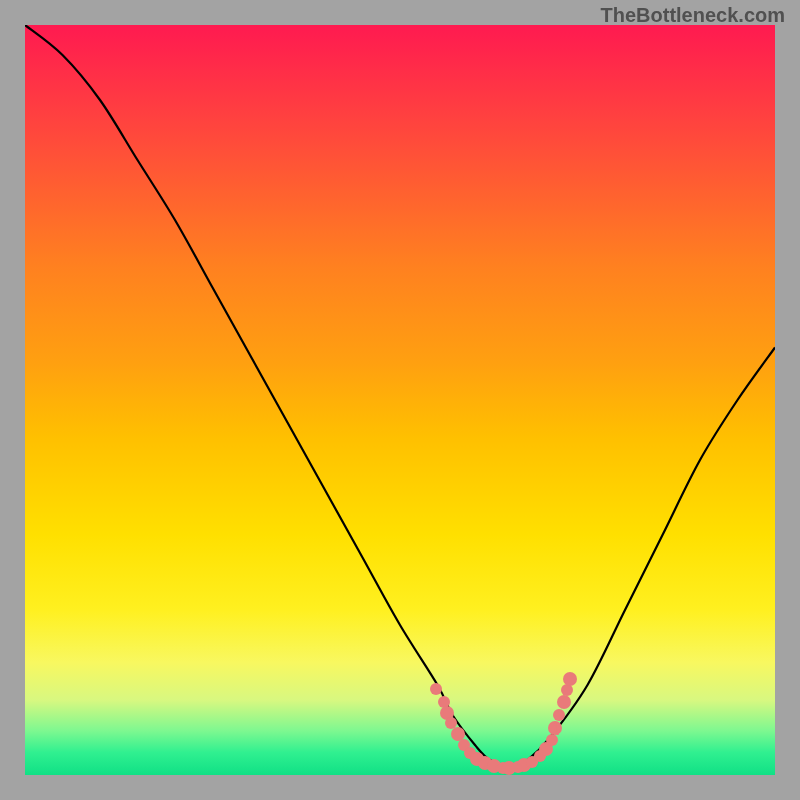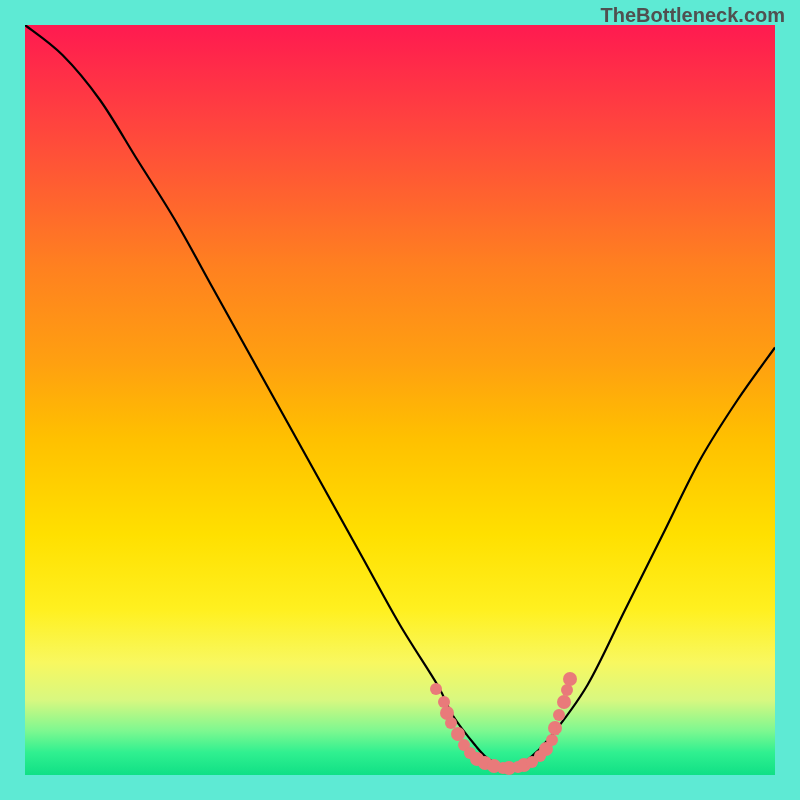--- a/index.html
+++ b/index.html
@@ -1,20 +1,20 @@
 <!DOCTYPE html>
 <html><head>
 <meta charset="utf-8">
 <style>
   * { margin: 0; padding: 0; box-sizing: border-box; }
   html, body { width: 800px; height: 800px; overflow: hidden; }
   .container {
     width: 800px;
     height: 800px;
-    background: #5eead4;
+    background: #a3a3a3;
     position: relative;
   }
   .plot-area {
     position: absolute;
     left: 25px;
     top: 25px;
     width: 750px;
     height: 750px;
     background: linear-gradient(to bottom,
       #ff1a50 0%,

